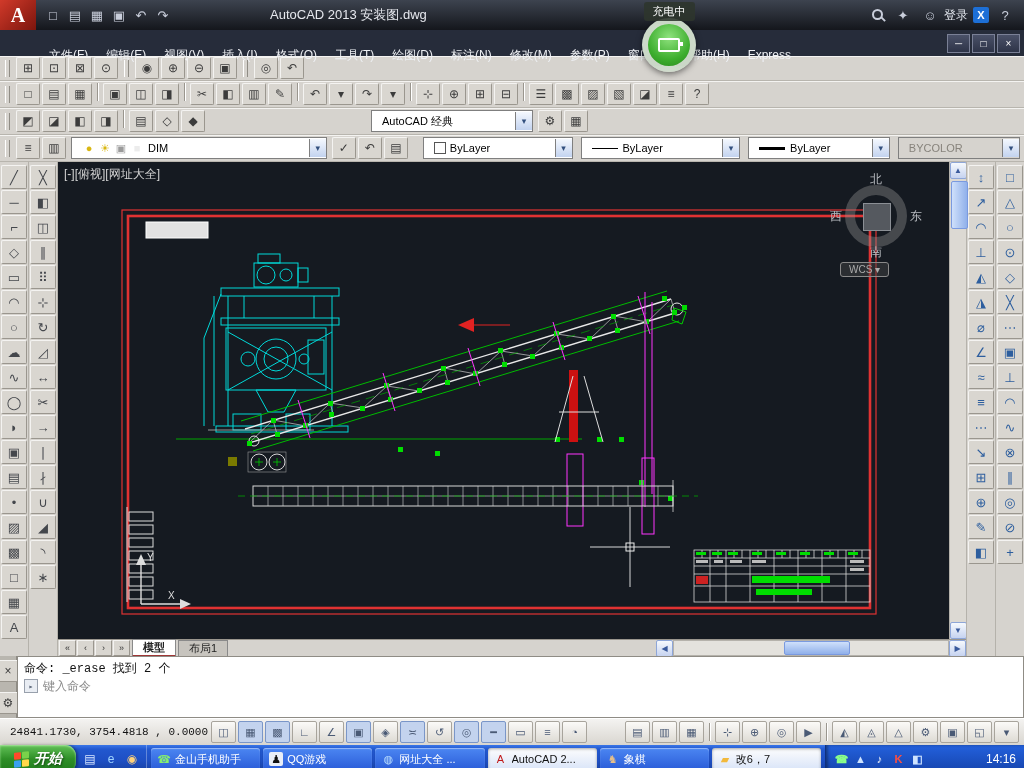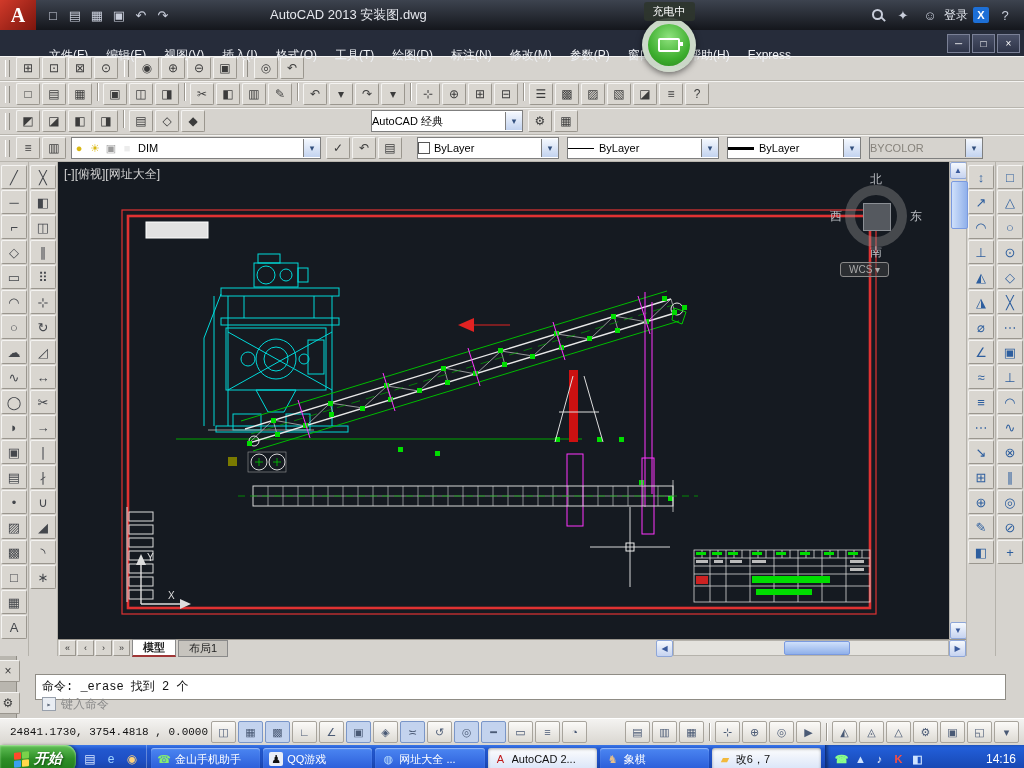--- a/index.html
+++ b/index.html
@@ -27,21 +27,21 @@
   .winbtn{width:21px;height:17px;border:1px solid #7a8096;background:linear-gradient(#4a5168,#2e3448);color:#fff;font-size:10px;
           display:flex;align-items:center;justify-content:center;}
   
   .tbrow{background:#d6d3ce;display:flex;align-items:center;border-bottom:1px solid #b8b5ae;box-shadow:inset 0 1px 0 #f4f3f1;}
   .tb1{height:24px;} .tb2{height:26px;} .tb3{height:26px;} .tb4{height:26px;}
   .grip{width:3px;height:17px;border-left:1px solid #fff;border-right:1px solid #8f8c85;margin:0 5px;}
   .sep{width:1px;height:18px;background:#9a968e;margin:0 4px;box-shadow:1px 0 0 #fff;display:inline-block;}
   .tb-icon{width:22px;height:20px;display:flex;align-items:center;justify-content:center;font-size:12px;color:#3c3c3c;
            border:1px solid;border-color:#f4f3f1 #9a968e #9a968e #f4f3f1;background:#d9d6d0;margin:0 1px;border-radius:2px;}
   .combo{height:20px;background:#fff;border:1px solid #7f7f7f;display:flex;align-items:center;font-size:11px;color:#000;
-         padding-left:0;margin:0 4px;}
+         padding-left:10px;margin:0 4px;}
   .combo-arrow{margin-left:auto;width:16px;height:18px;background:linear-gradient(#f4f8fe,#c3d3ef);border-left:1px solid #7f7f7f;
                display:flex;align-items:center;justify-content:center;color:#33507e;font-size:9px;}
   .combo-arrow::after{content:"▾";}
   .combo.disabled{background:#d6d3ce;color:#87837c;}
   .combo-icons{display:flex;align-items:center;gap:2px;margin-right:4px;}
   .combo-icons .tb-icon{width:14px;height:14px;border:none;background:none;font-size:11px;margin:0;}
   .lt-line{width:26px;height:0;border-top:1px solid #000;margin-right:5px;}
   .lw-line{width:26px;height:3px;background:#000;margin-right:5px;}
   .swatch{width:10px;height:10px;border:1px solid #555;background:#fdfdfd;margin-right:4px;}
   
@@ -77,21 +77,21 @@
           background:#d9d6d0;color:#333;font-size:9px;margin-left:1px;}
   .tab{height:15px;display:flex;align-items:center;padding:0 10px;border:1px solid #8a8a8a;background:#c7c4be;color:#222;margin-left:2px;}
   .tab.active{background:#fff;font-weight:bold;border-bottom:2px solid #a03636;}
   .hscroll{margin-left:auto;width:310px;height:15px;display:flex;align-items:center;}
   .htrack{flex:1;height:14px;position:relative;background:#e4e2dd;border:1px solid #b5b2ab;}
   .hthumb{position:absolute;top:0;left:40%;width:64px;height:12px;background:linear-gradient(#cfe0fb,#90b0ea);border:1px solid #7a9ae0;border-radius:2px;}
   
   .cmd{height:62px;display:flex;background:#d6d3ce;}
   .cmd-grip{width:16px;background:#b9b6af;display:flex;flex-direction:column;align-items:center;justify-content:space-between;
             padding:4px 0;color:#3e3e3e;font-size:11px;border-right:1px solid #8f8c85;}
-  .cmd-body{flex:1;background:#fff;border:1px solid #8f8c85;margin:18px;font-family:"Liberation Mono",monospace;font-size:12px;padding:2px 6px;}
+  .cmd-body{flex:1;background:#fff;border:1px solid #8f8c85;margin:0;font-family:"Liberation Mono",monospace;font-size:12px;padding:2px 6px;}
   .cmd-history{color:#111;height:18px;display:flex;align-items:center;}
   .cmd-input{height:18px;display:flex;align-items:center;gap:5px;color:#8a8a8a;}
   .prompt-icon{width:12px;height:12px;border:1px solid #98a0ac;background:#e9edf3;color:#5a6578;font-size:8px;display:flex;align-items:center;justify-content:center;}
   
   .status{height:26px;background:linear-gradient(#f4f3f1,#d9d6d0);display:flex;align-items:center;border-top:1px solid #fff;}
   .coords{width:200px;padding-left:10px;font-family:"Liberation Mono",monospace;font-size:11px;color:#111;white-space:nowrap;}
   .st-strip{display:flex;align-items:center;}
   .st-icon{width:23px;height:20px;border:1px solid #a8a49c;background:linear-gradient(#fbfaf8,#dedbd4);margin:0 1px;border-radius:2px;
            display:flex;align-items:center;justify-content:center;font-size:11px;color:#4a5a75;}
   .st-icon.pressed{background:#c3d3ee;border-color:#7a96c8;}

